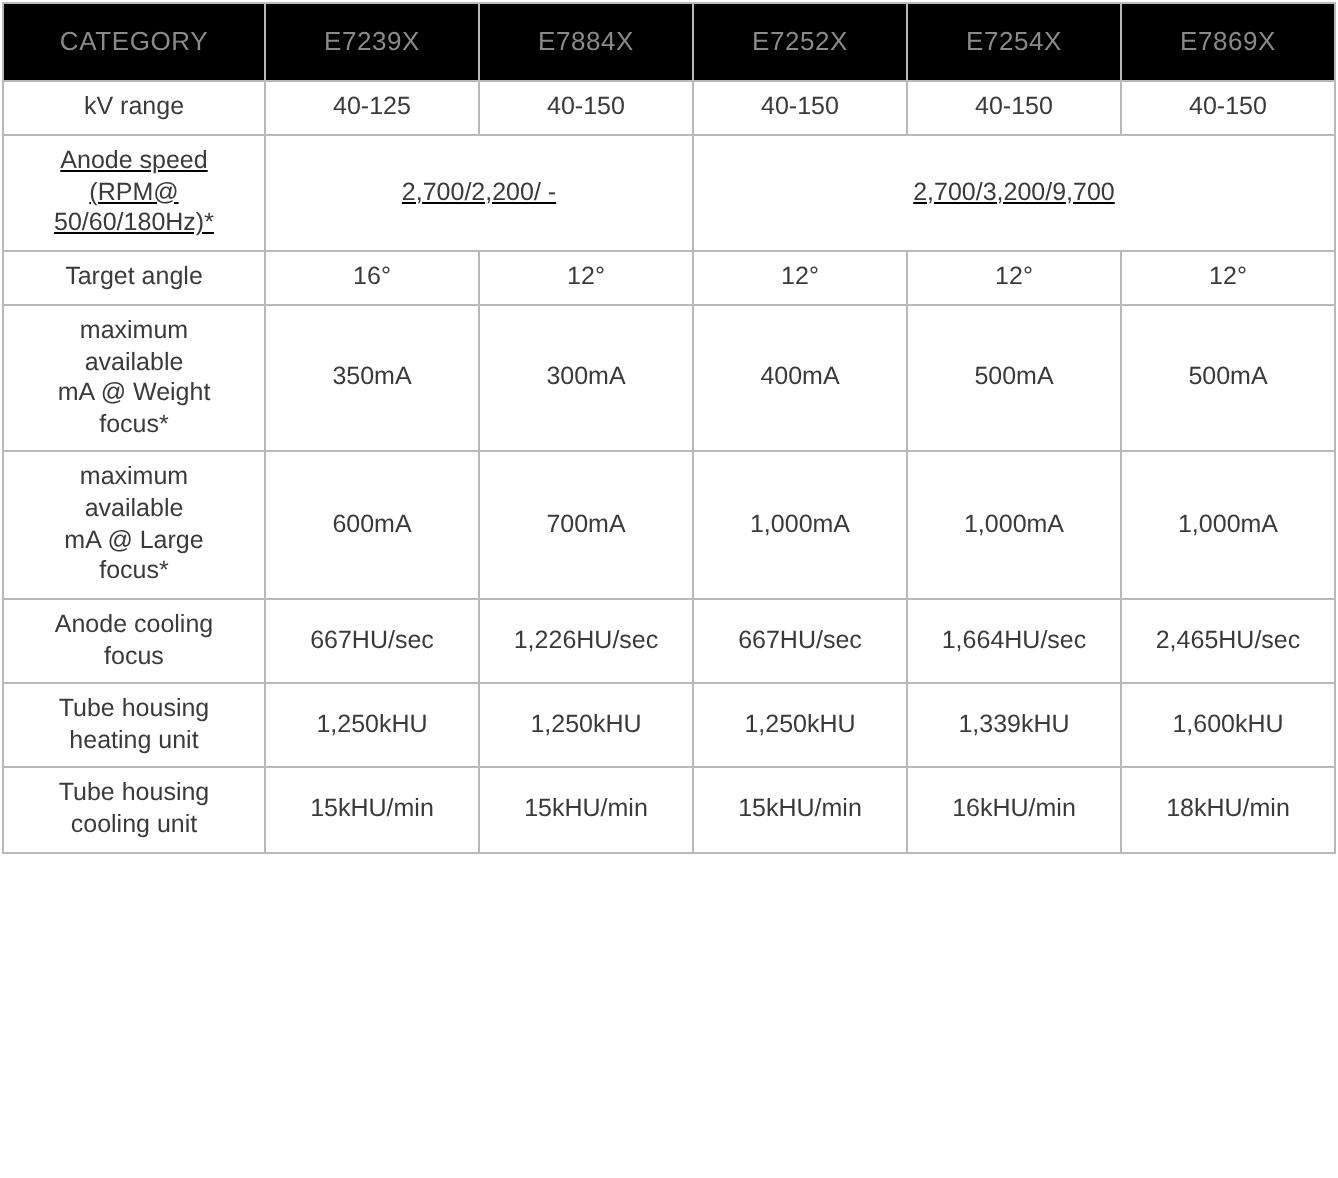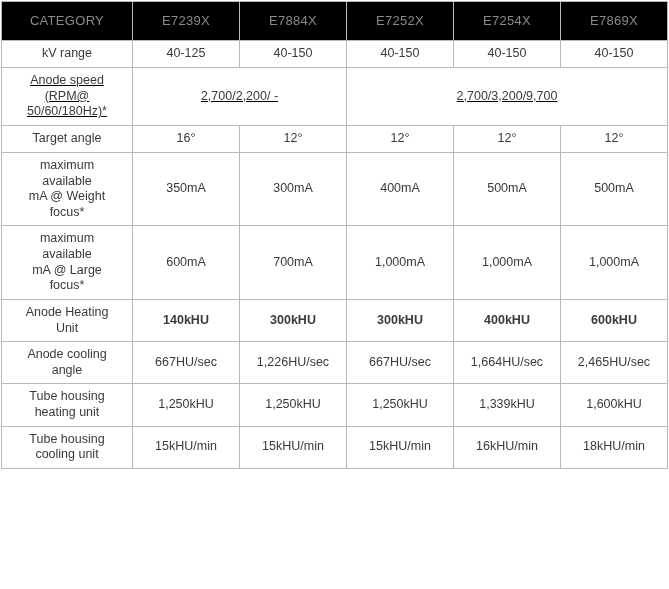--- a/index.html
+++ b/index.html
@@ -130,36 +130,25 @@
         <div>mA @ Large</div>
         <div>focus*</div>
       </td>
       <td class="val">600mA</td>
       <td class="val">700mA</td>
       <td class="val">1,000mA</td>
       <td class="val">1,000mA</td>
       <td class="val">1,000mA</td>
     </tr>
 
-    <tr class="tall">
-      <td class="rowhead">
-        <div>Anode Heating</div>
-        <div>Unit</div>
-      </td>
-      <td class="val heat-unit">140kHU</td>
-      <td class="val heat-unit">300kHU</td>
-      <td class="val heat-unit">300kHU</td>
-      <td class="val heat-unit">400kHU</td>
-      <td class="val heat-unit">600kHU</td>
-    </tr>
 
     <tr class="tall">
       <td class="rowhead">
         <div>Anode cooling</div>
-        <div>angle</div>
+        <div>focus</div>
       </td>
       <td class="val">667HU/sec</td>
       <td class="val">1,226HU/sec</td>
       <td class="val">667HU/sec</td>
       <td class="val">1,664HU/sec</td>
       <td class="val">2,465HU/sec</td>
     </tr>
 
     <tr class="tall">
       <td class="rowhead">

